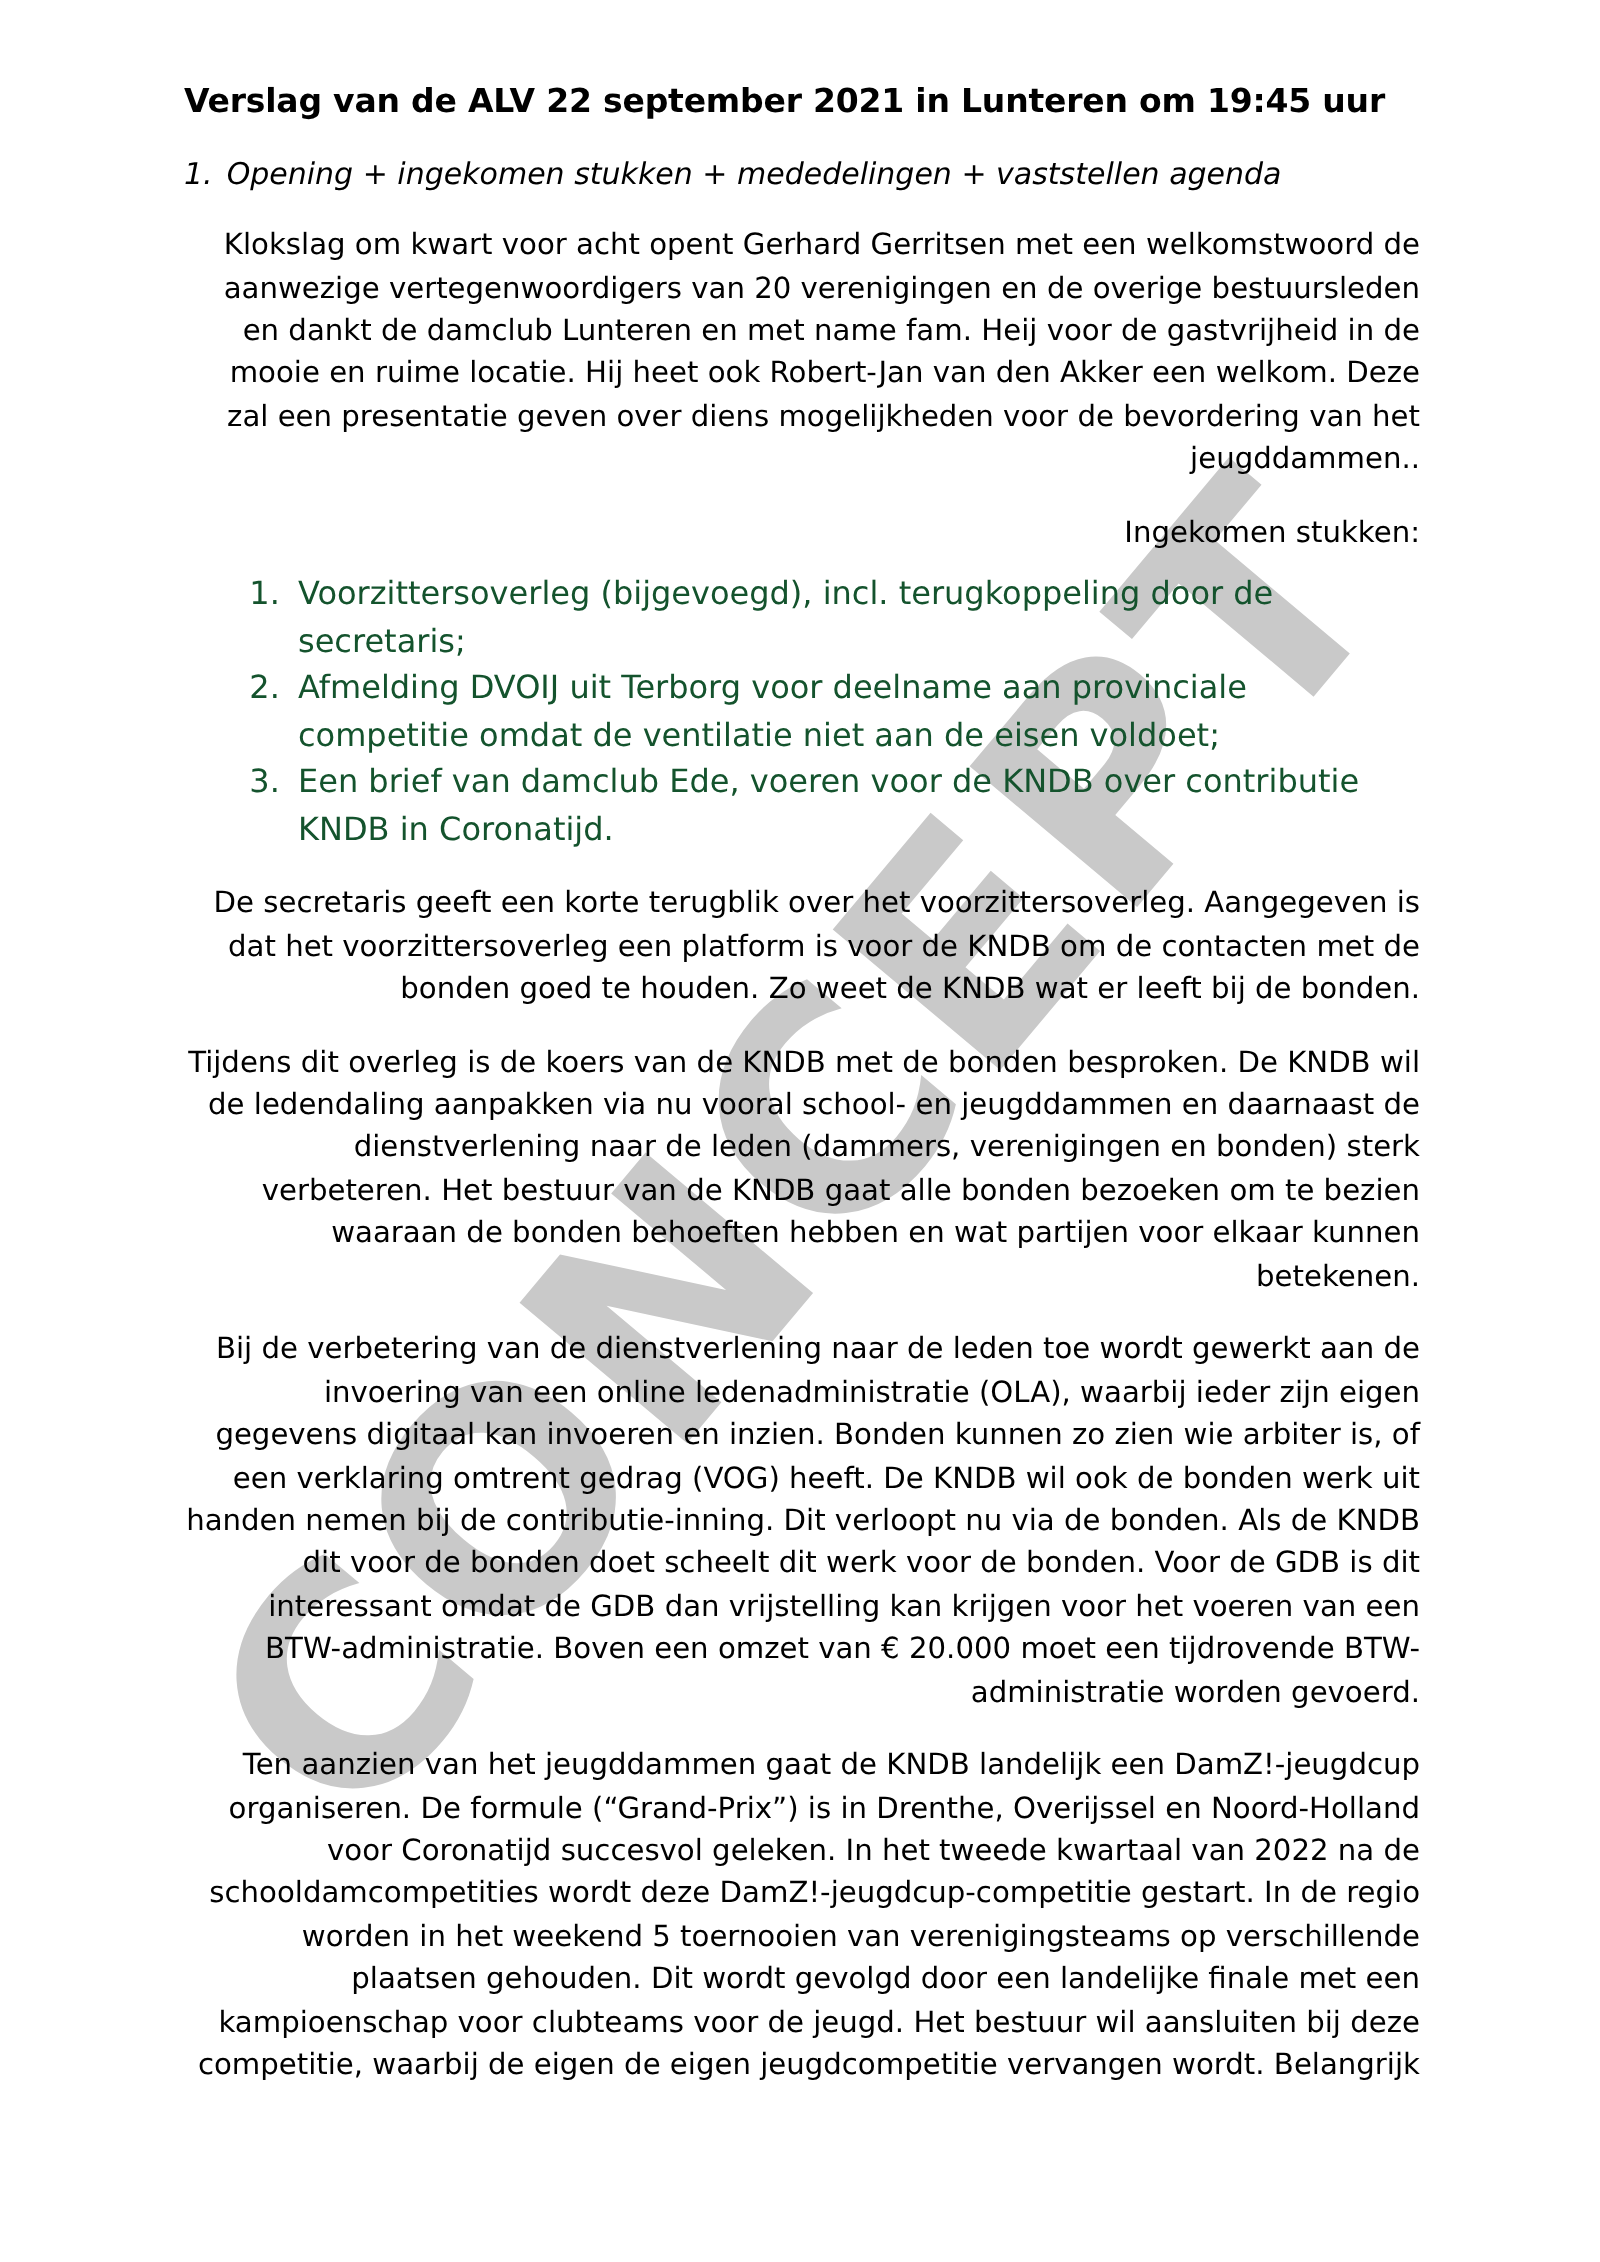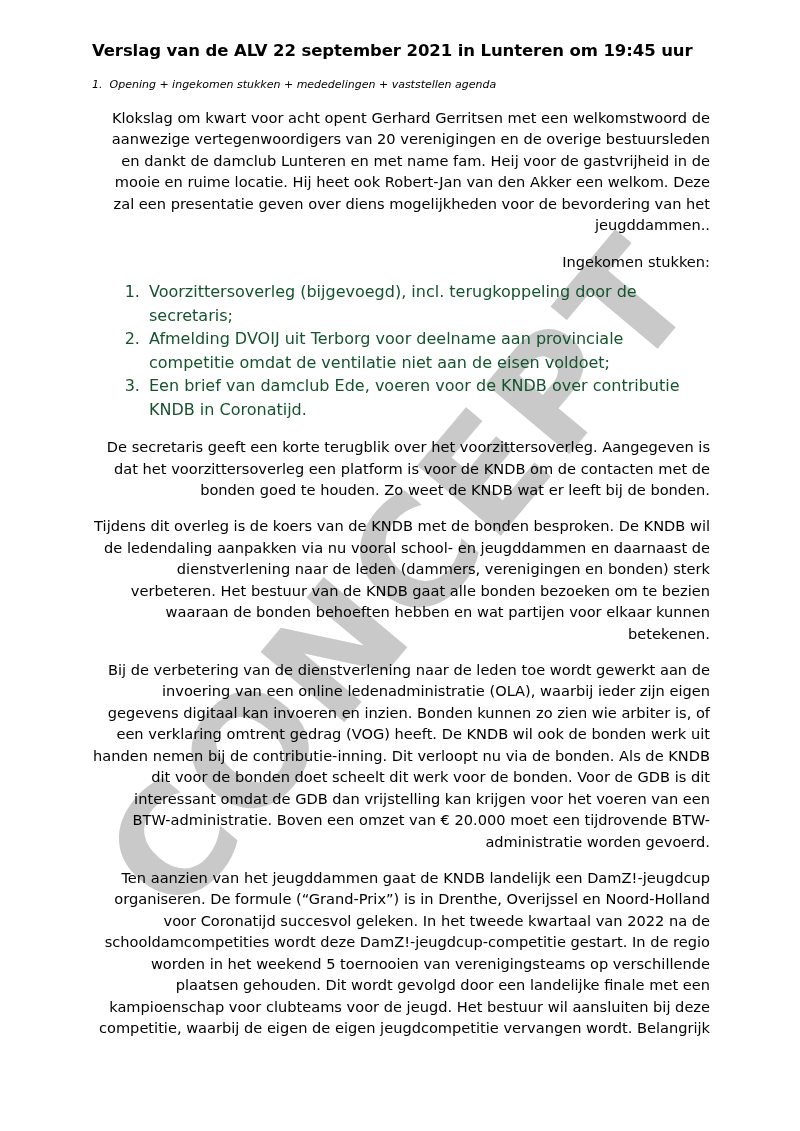--- a/index.html
+++ b/index.html
@@ -55,21 +55,21 @@
   .doc-title {
     font-size: 16.5px;
     font-weight: bold;
     color: #000000;
     line-height: 1.25;
     margin: 0;
     padding-top: 41px;
     letter-spacing: -0.1px;
   }
   .doc-subtitle {
-    font-size: 11px;
+    font-size: 15px;
     font-style: italic;
     color: #000000;
     line-height: 1.3;
     margin: 0;
     padding-top: 16px;
     padding-left: 0;
   }
   .doc-subtitle .num {
     font-style: italic;
     margin-right: 7px;

